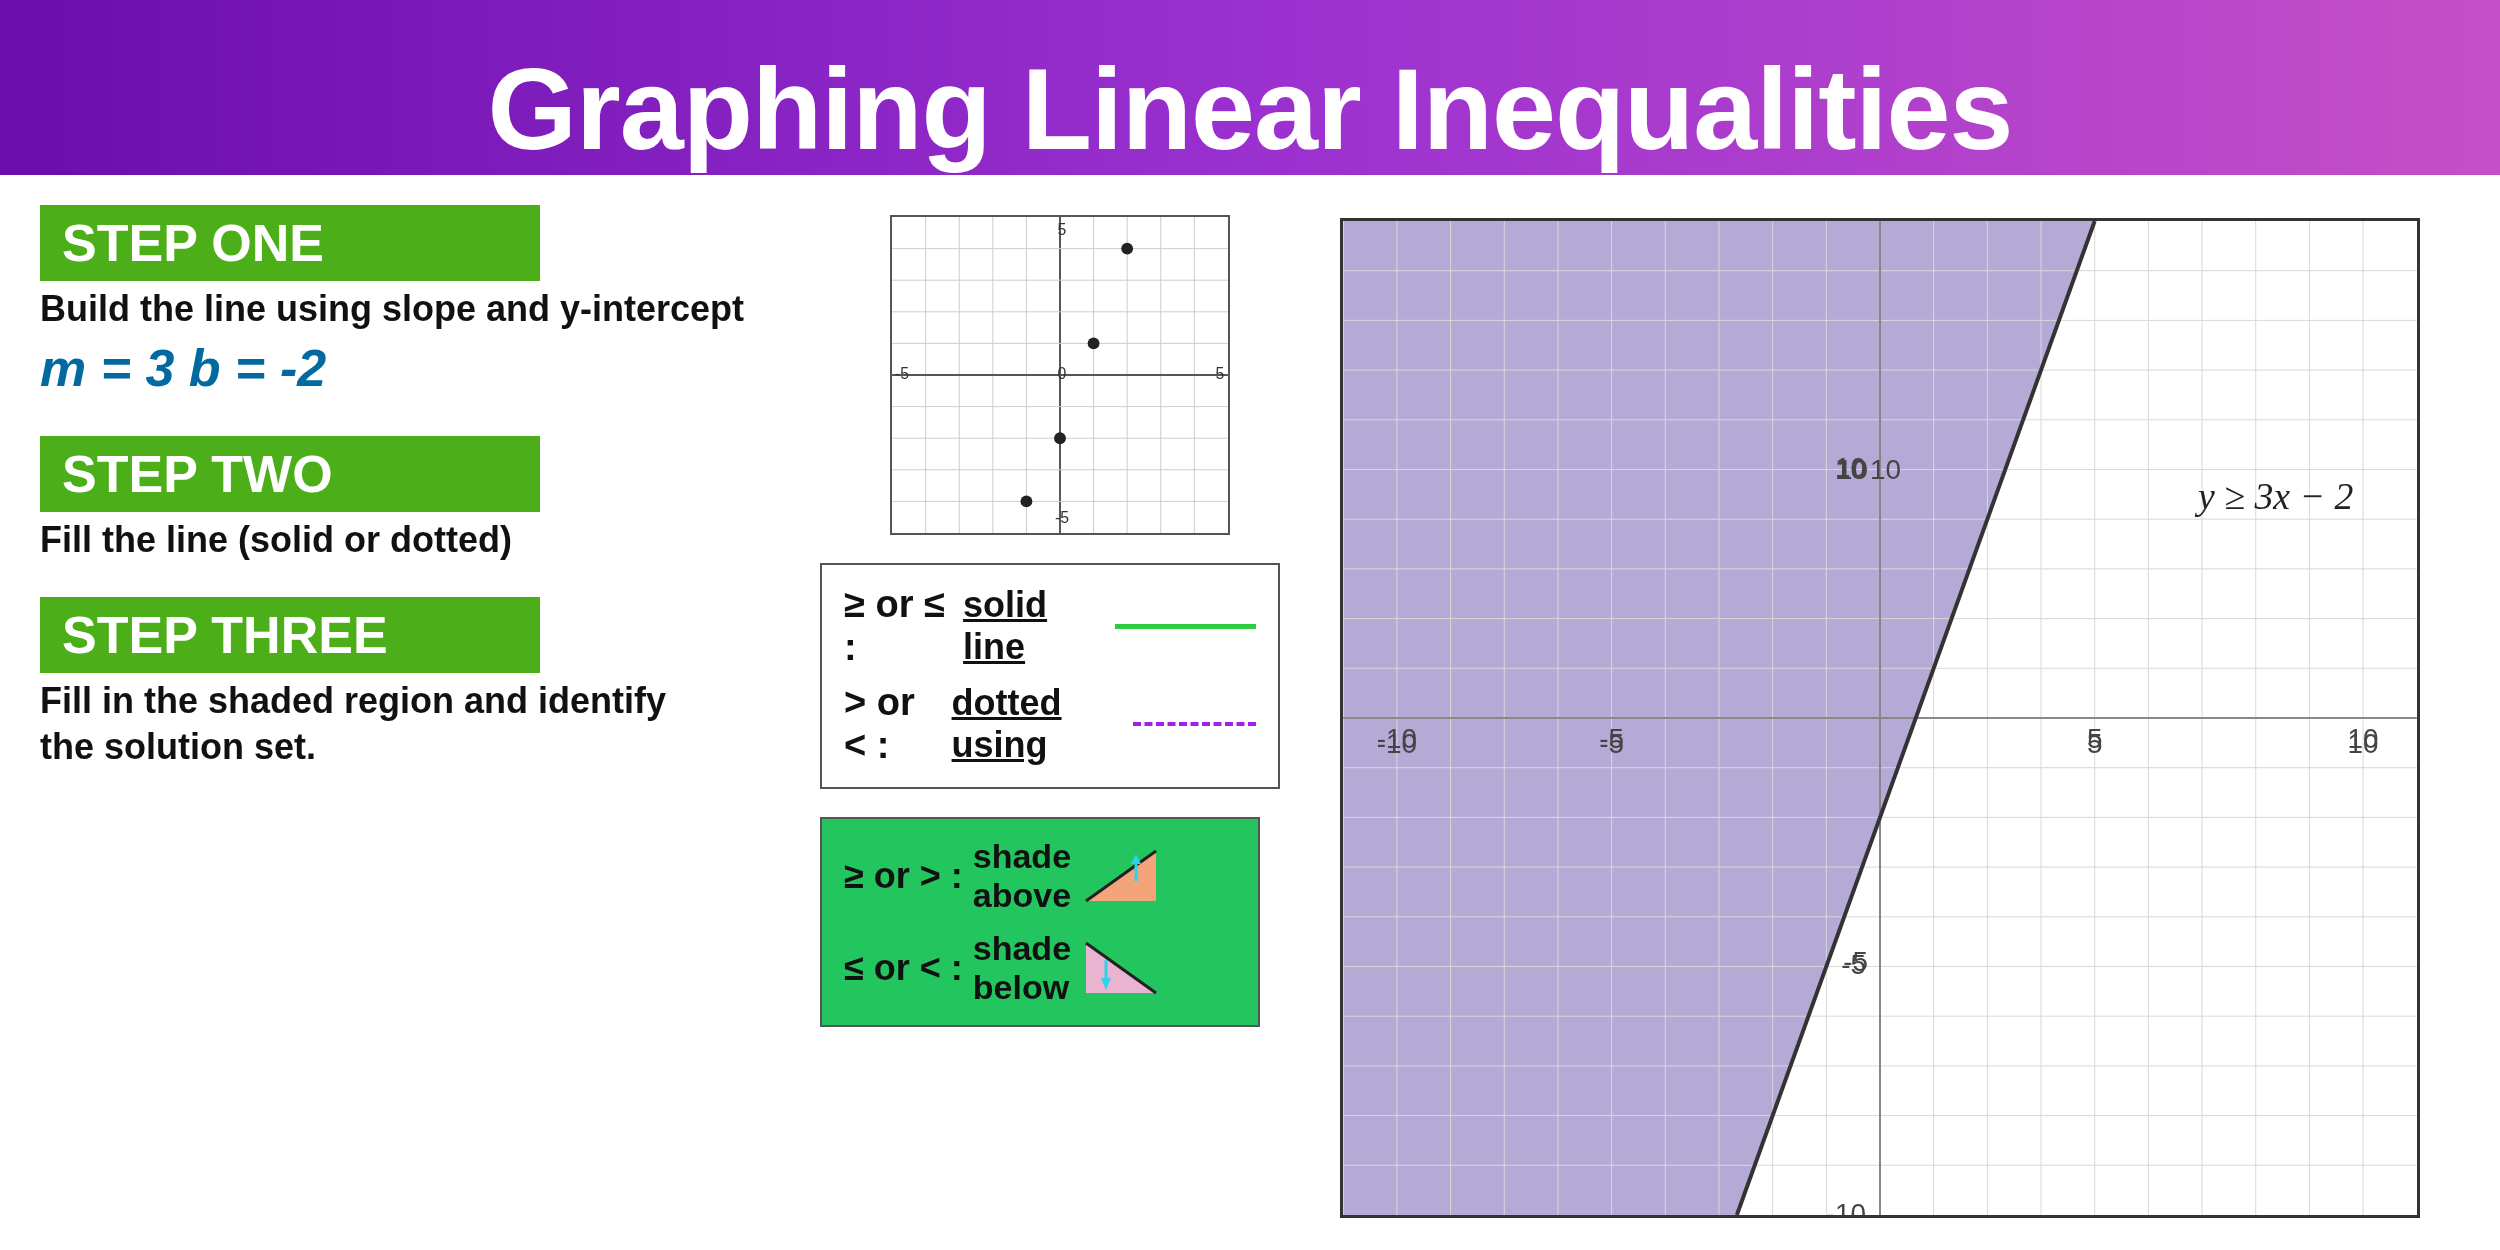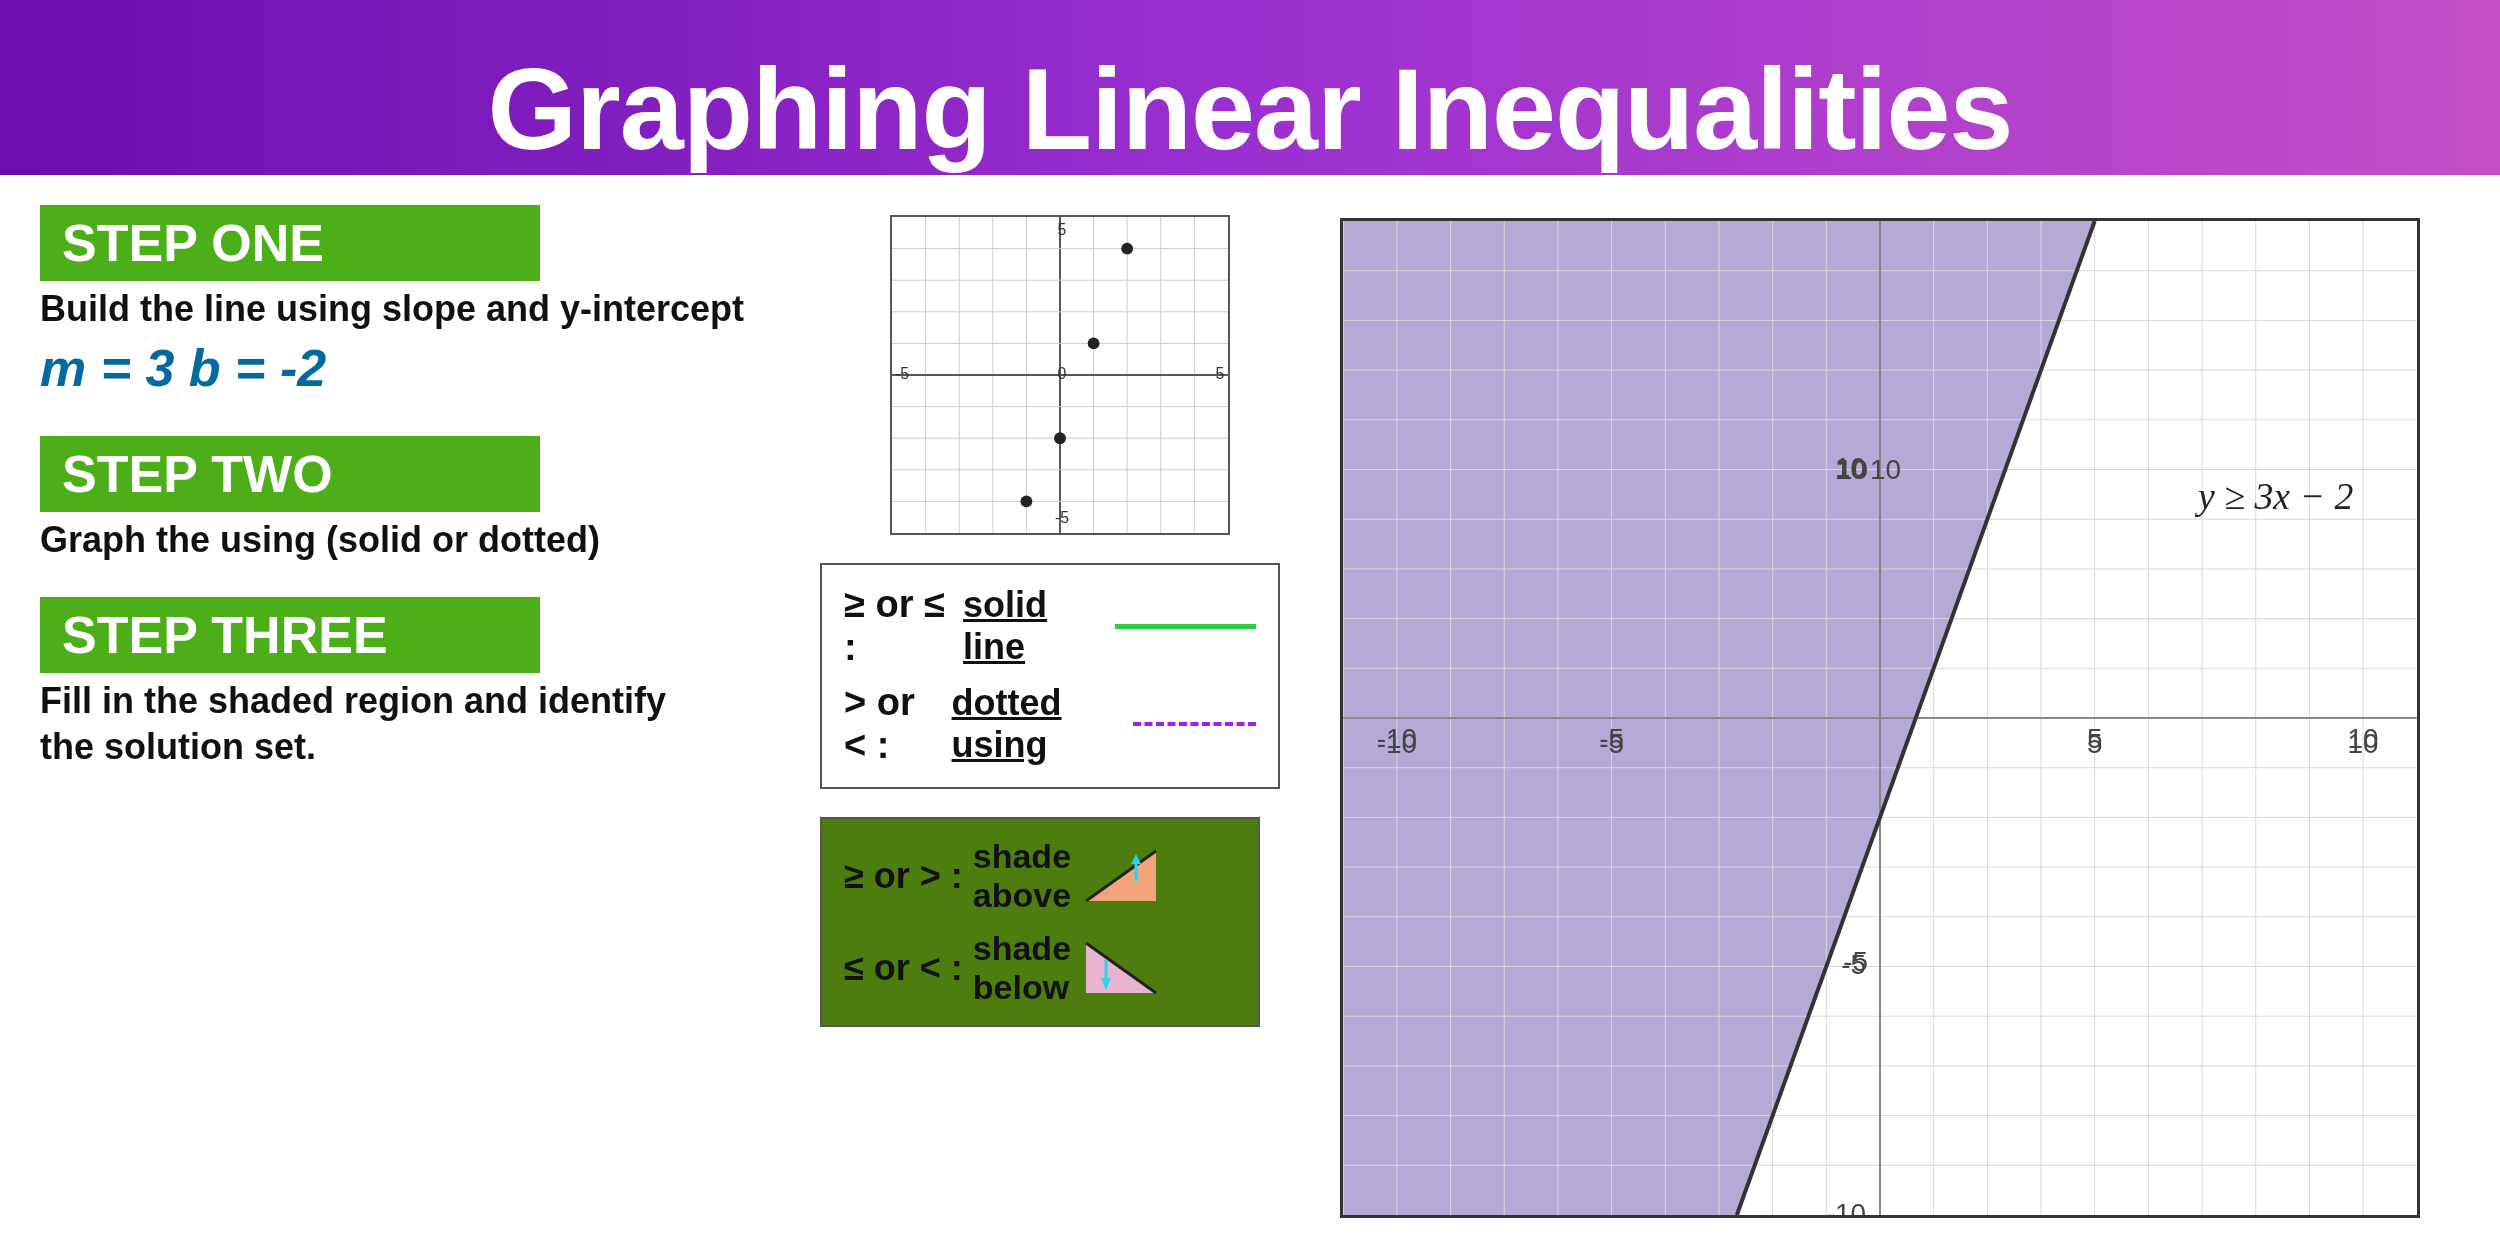--- a/index.html
+++ b/index.html
@@ -139,21 +139,21 @@
       width: 160px;
       height: 5px;
       border-top: 4px dashed #a020f0;
       vertical-align: middle;
       margin-left: 5px;
     }
 
     
     .shade-box {
       border: 2.5px solid #555;
-      background: #4d7c0f;
+      background: #22c55e;
       padding: 18px 22px;
       width: 440px;
     }
 
     .shade-row {
       display: flex;
       align-items: center;
       font-size: 36px;
       font-weight: 700;
       margin-bottom: 14px;
@@ -195,21 +195,21 @@
   <div class="left-panel">
 
     <div class="step-section">
       <div class="step-label">STEP ONE</div>
       <div class="step-desc">Build the line using slope and y-intercept</div>
       <div class="step-formula">m = 3   b = -2</div>
     </div>
 
     <div class="step-section">
       <div class="step-label">STEP TWO</div>
-      <div class="step-desc">Graph the using (solid or dotted)</div>
+      <div class="step-desc">Fill the line (solid or dotted)</div>
     </div>
 
     <div class="step-section">
       <div class="step-label">STEP THREE</div>
       <div class="step-desc" style="max-width:680px;">Fill in the shaded region and identify the solution set.</div>
     </div>
 
   </div>
 
   <div class="middle-panel">

